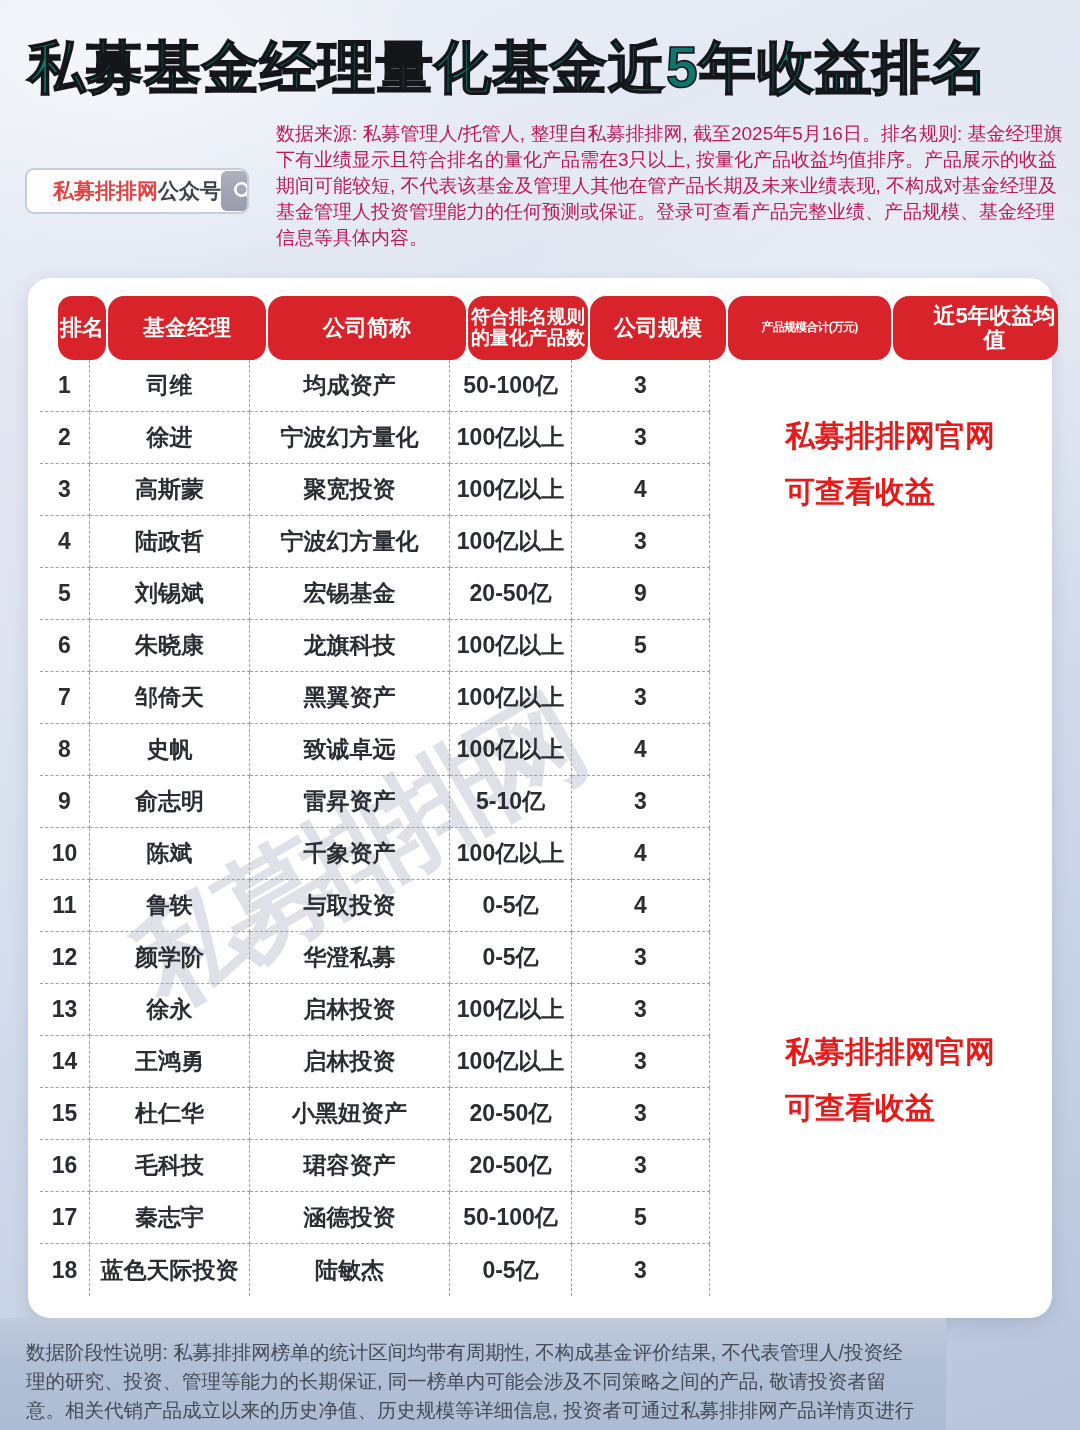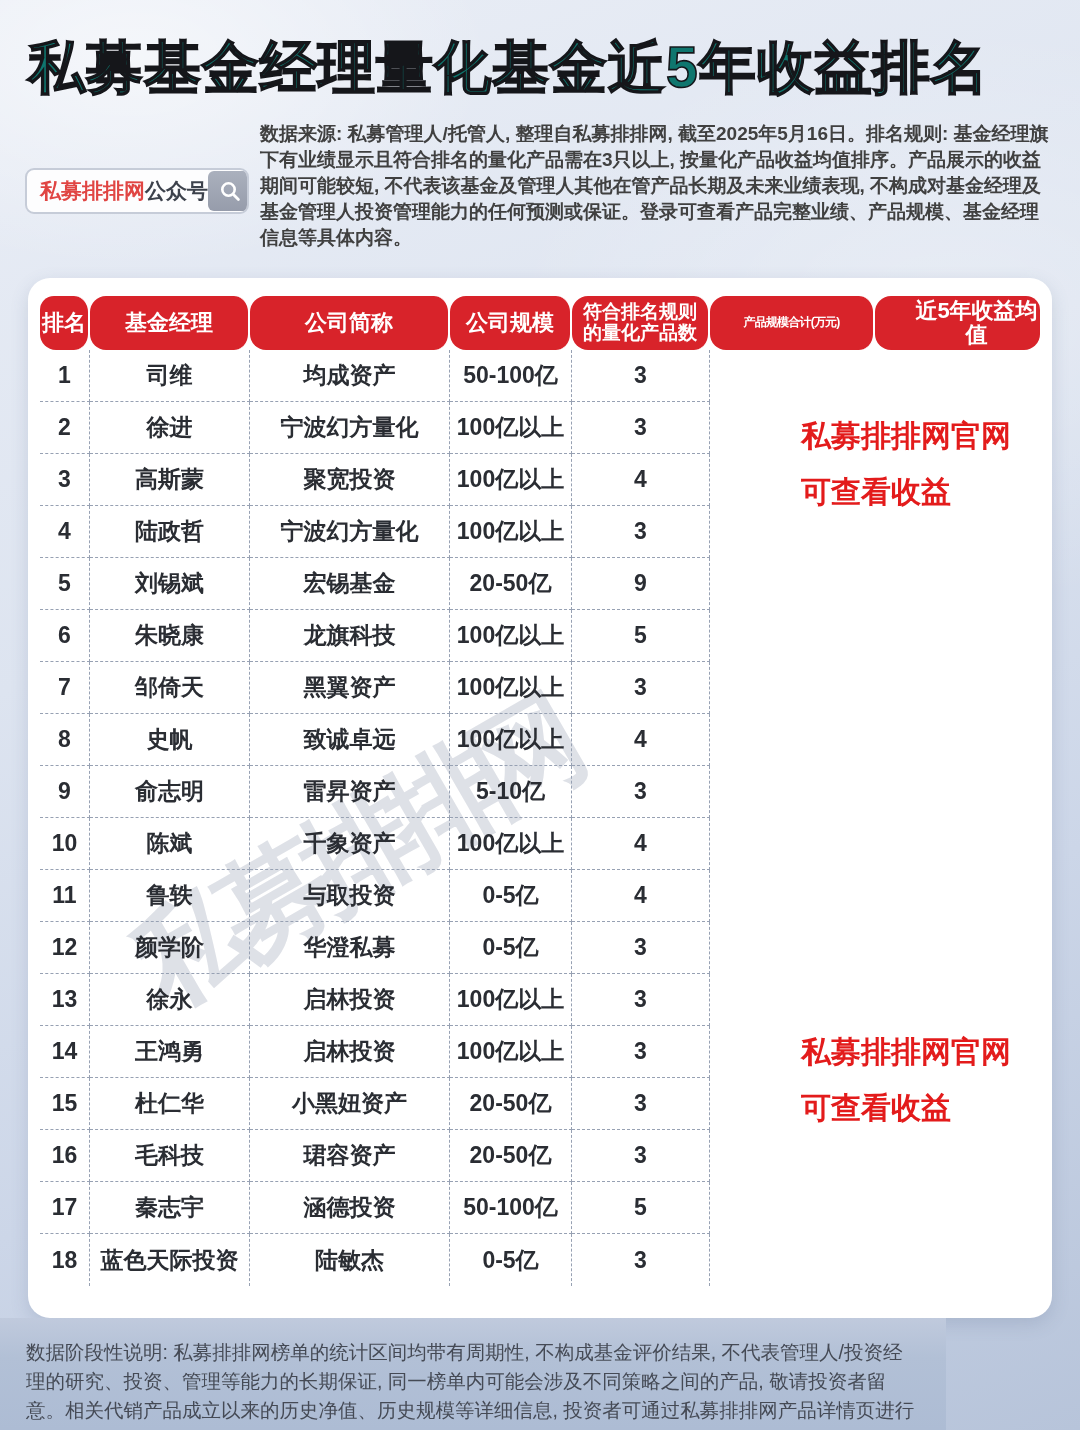--- a/index.html
+++ b/index.html
@@ -10,29 +10,29 @@
       radial-gradient(520px 300px at 12% 4%, rgba(255,255,255,.55), rgba(255,255,255,0) 70%),
       radial-gradient(640px 420px at 88% 22%, rgba(255,255,255,.28), rgba(255,255,255,0) 70%),
       linear-gradient(160deg,#eaeef6 0%,#dde4f0 38%,#ccd6e8 68%,#b7c4da 100%);
   }
   .title{
     position:absolute;left:28px;top:30px;width:1030px;
     font-size:57px;font-weight:900;color:#0f766e;letter-spacing:1px;
     -webkit-text-stroke:1.6px #15161a;white-space:nowrap;
   }
   .source-note{
-    position:absolute;left:260px;top:121px;width:794px;
-    font-size:19px;line-height:26px;color:#404040;font-weight:700;
+    position:absolute;left:276px;top:121px;width:794px;
+    font-size:19px;line-height:26px;color:#be185d;font-weight:400;
   }
   .search-pill{
     position:absolute;left:25px;top:168px;width:224px;height:46px;
     background:#fdfdfe;border:2px solid #c6ccd8;border-radius:9px;
     box-sizing:border-box;display:flex;align-items:center;overflow:hidden;
   }
-  .search-text{flex:1;padding-left:13px;font-size:21px;font-weight:700;white-space:nowrap;}
+  .search-text{flex:1;padding-left:26px;font-size:21px;font-weight:700;white-space:nowrap;}
   .search-brand{color:var(--brand_red,#e04543);}
   .search-suffix{color:#3d424c;}
   .search-btn{
     width:43px;height:40px;margin-right:1px;border-radius:6px;flex:0 0 auto;
     background:linear-gradient(180deg,#aab0bd,#969cab);
     display:flex;align-items:center;justify-content:center;cursor:pointer;
   }
   .card{
     position:absolute;left:28px;top:278px;width:1024px;height:1040px;
     background:#ffffff;border-radius:22px;
@@ -40,21 +40,22 @@
   }
   .watermark{
     position:absolute;left:84px;top:516px;width:500px;z-index:0;
     font-size:112px;font-weight:900;letter-spacing:-16px;line-height:112px;
     color:#d9dce3;opacity:.85;transform:rotate(-30deg);transform-origin:center;
     white-space:nowrap;pointer-events:none;
   }
   .table{position:absolute;left:12px;top:18px;width:1000px;z-index:1;}
   .thead{
     display:grid;grid-template-columns:50px 160px 200px 122px 138px 165px 165px;
-    height:54px;
+    height:64px;
+    margin-left:18px;
   }
   .th{
     background:var(--header_red,#d8232a);color:#fff;font-weight:700;font-size:22px;
     display:flex;align-items:center;justify-content:center;text-align:center;
     border-right:2px solid #ffffff;box-sizing:border-box;line-height:1.1;border-radius:16px;
   }
   .th:first-child{border-top-left-radius:14px;}
   .th:last-child{border-right:none;border-top-right-radius:14px;padding-left:38px;}
   .th.small{font-size:19px;padding:0 2px;}
   .th.small2{font-size:12px;letter-spacing:-.8px;white-space:nowrap;}
@@ -67,21 +68,21 @@
     display:flex;align-items:center;justify-content:center;
     font-size:23px;font-weight:700;color:#2a2d33;
     border-right:1px dashed #97a1b3;border-bottom:1px dashed #97a1b3;
     box-sizing:border-box;background:transparent;white-space:nowrap;
   }
   .td.lastrow{border-bottom:none;}
   .merged{
     position:absolute;left:670px;top:52px;width:330px;height:936px;
   }
   .overlay-note{
-    position:absolute;left:91px;
+    position:absolute;left:75px;
     font-size:30px;line-height:56px;font-weight:800;
     color:var(--accent_red,#e31b1b);white-space:nowrap;
   }
   .overlay-note.first{top:60px;}
   .overlay-note.second{top:676px;}
   .footer{
     position:absolute;left:0;top:1318px;width:946px;height:112px;
     background:linear-gradient(180deg,#c0cadd 0%,#b2c0d6 35%,#adbcd4 100%);
   }
   .footer-text{
@@ -105,22 +106,22 @@
   </div>
 </div>
 
 <div class="card">
   <div class="watermark">私募排排网</div>
   <div class="table">
     <div class="thead">
       <div class="th">排名</div>
       <div class="th">基金经理</div>
       <div class="th">公司简称</div>
+      <div class="th small">符合排名规则的量化产品数</div>
       <div class="th">公司规模</div>
-      <div class="th small">符合排名规则的量化产品数</div>
       <div class="th small2">产品规模合计(万元)</div>
       <div class="th">近5年收益均值</div>
     </div>
     <div class="tbody" id="tbody">
         <div class="td">1</div>
         <div class="td">司维</div>
         <div class="td">均成资产</div>
         <div class="td">50-100亿</div>
         <div class="td">3</div>
         <div class="td">2</div>

